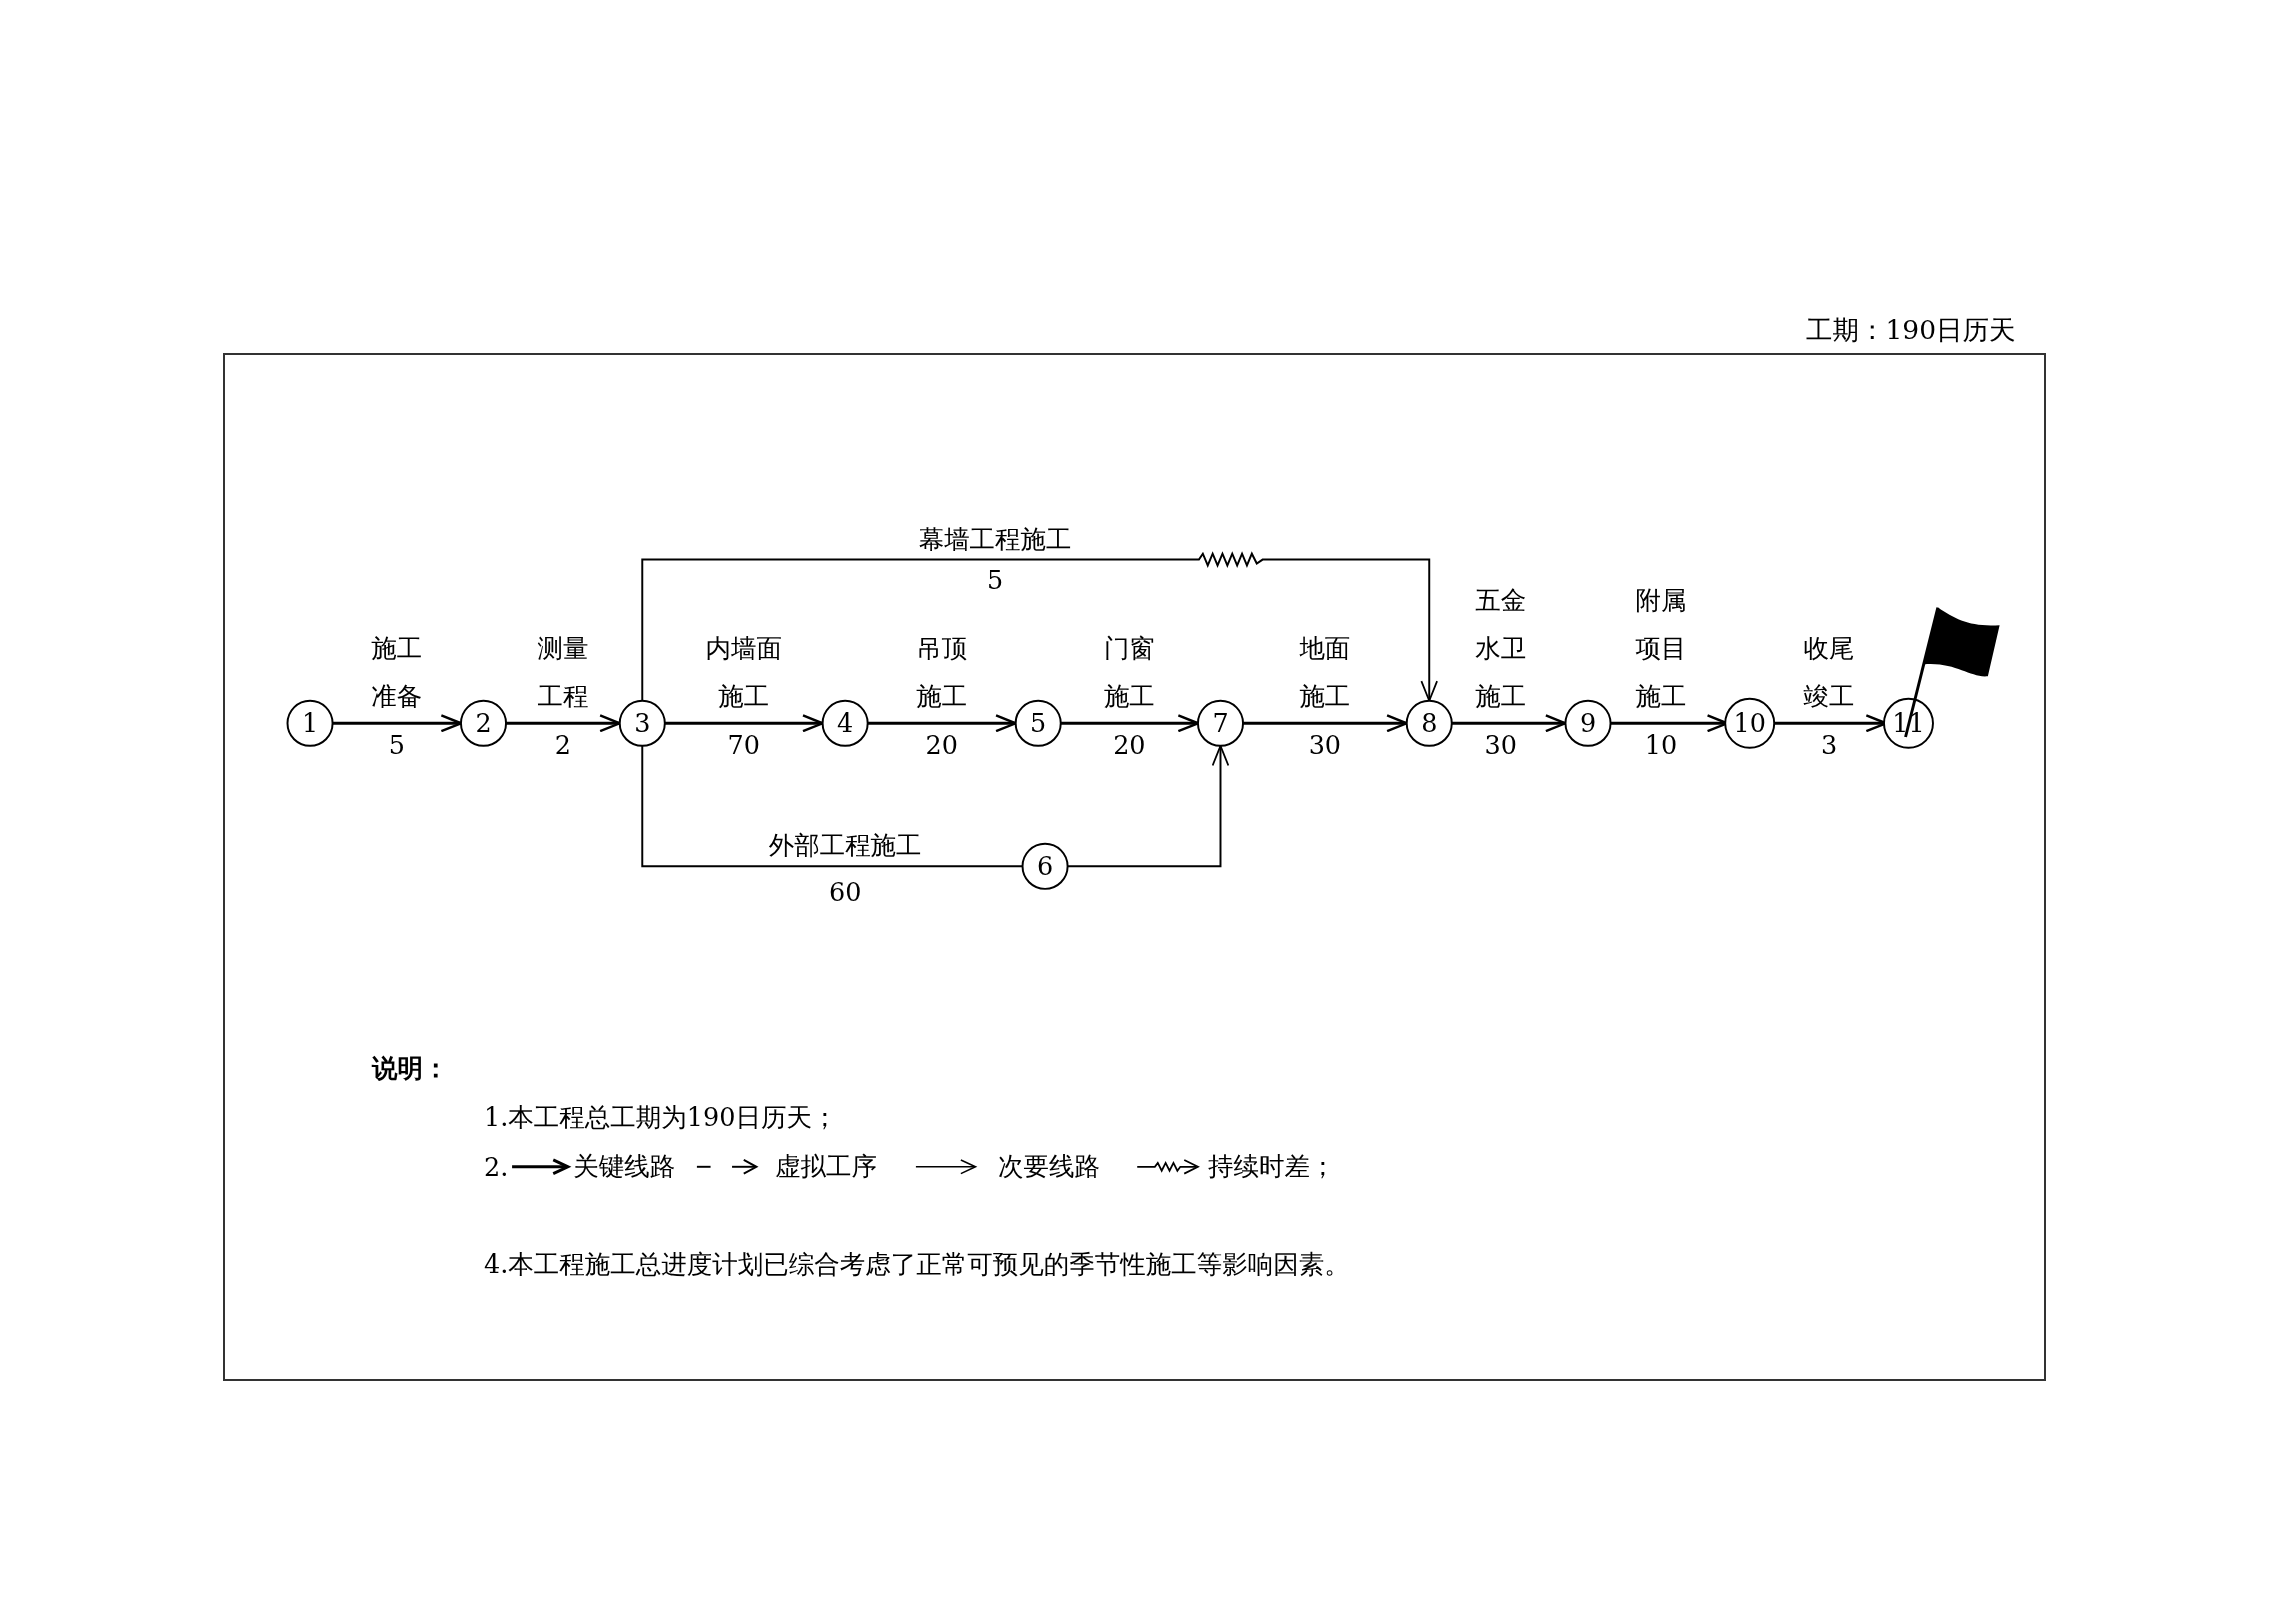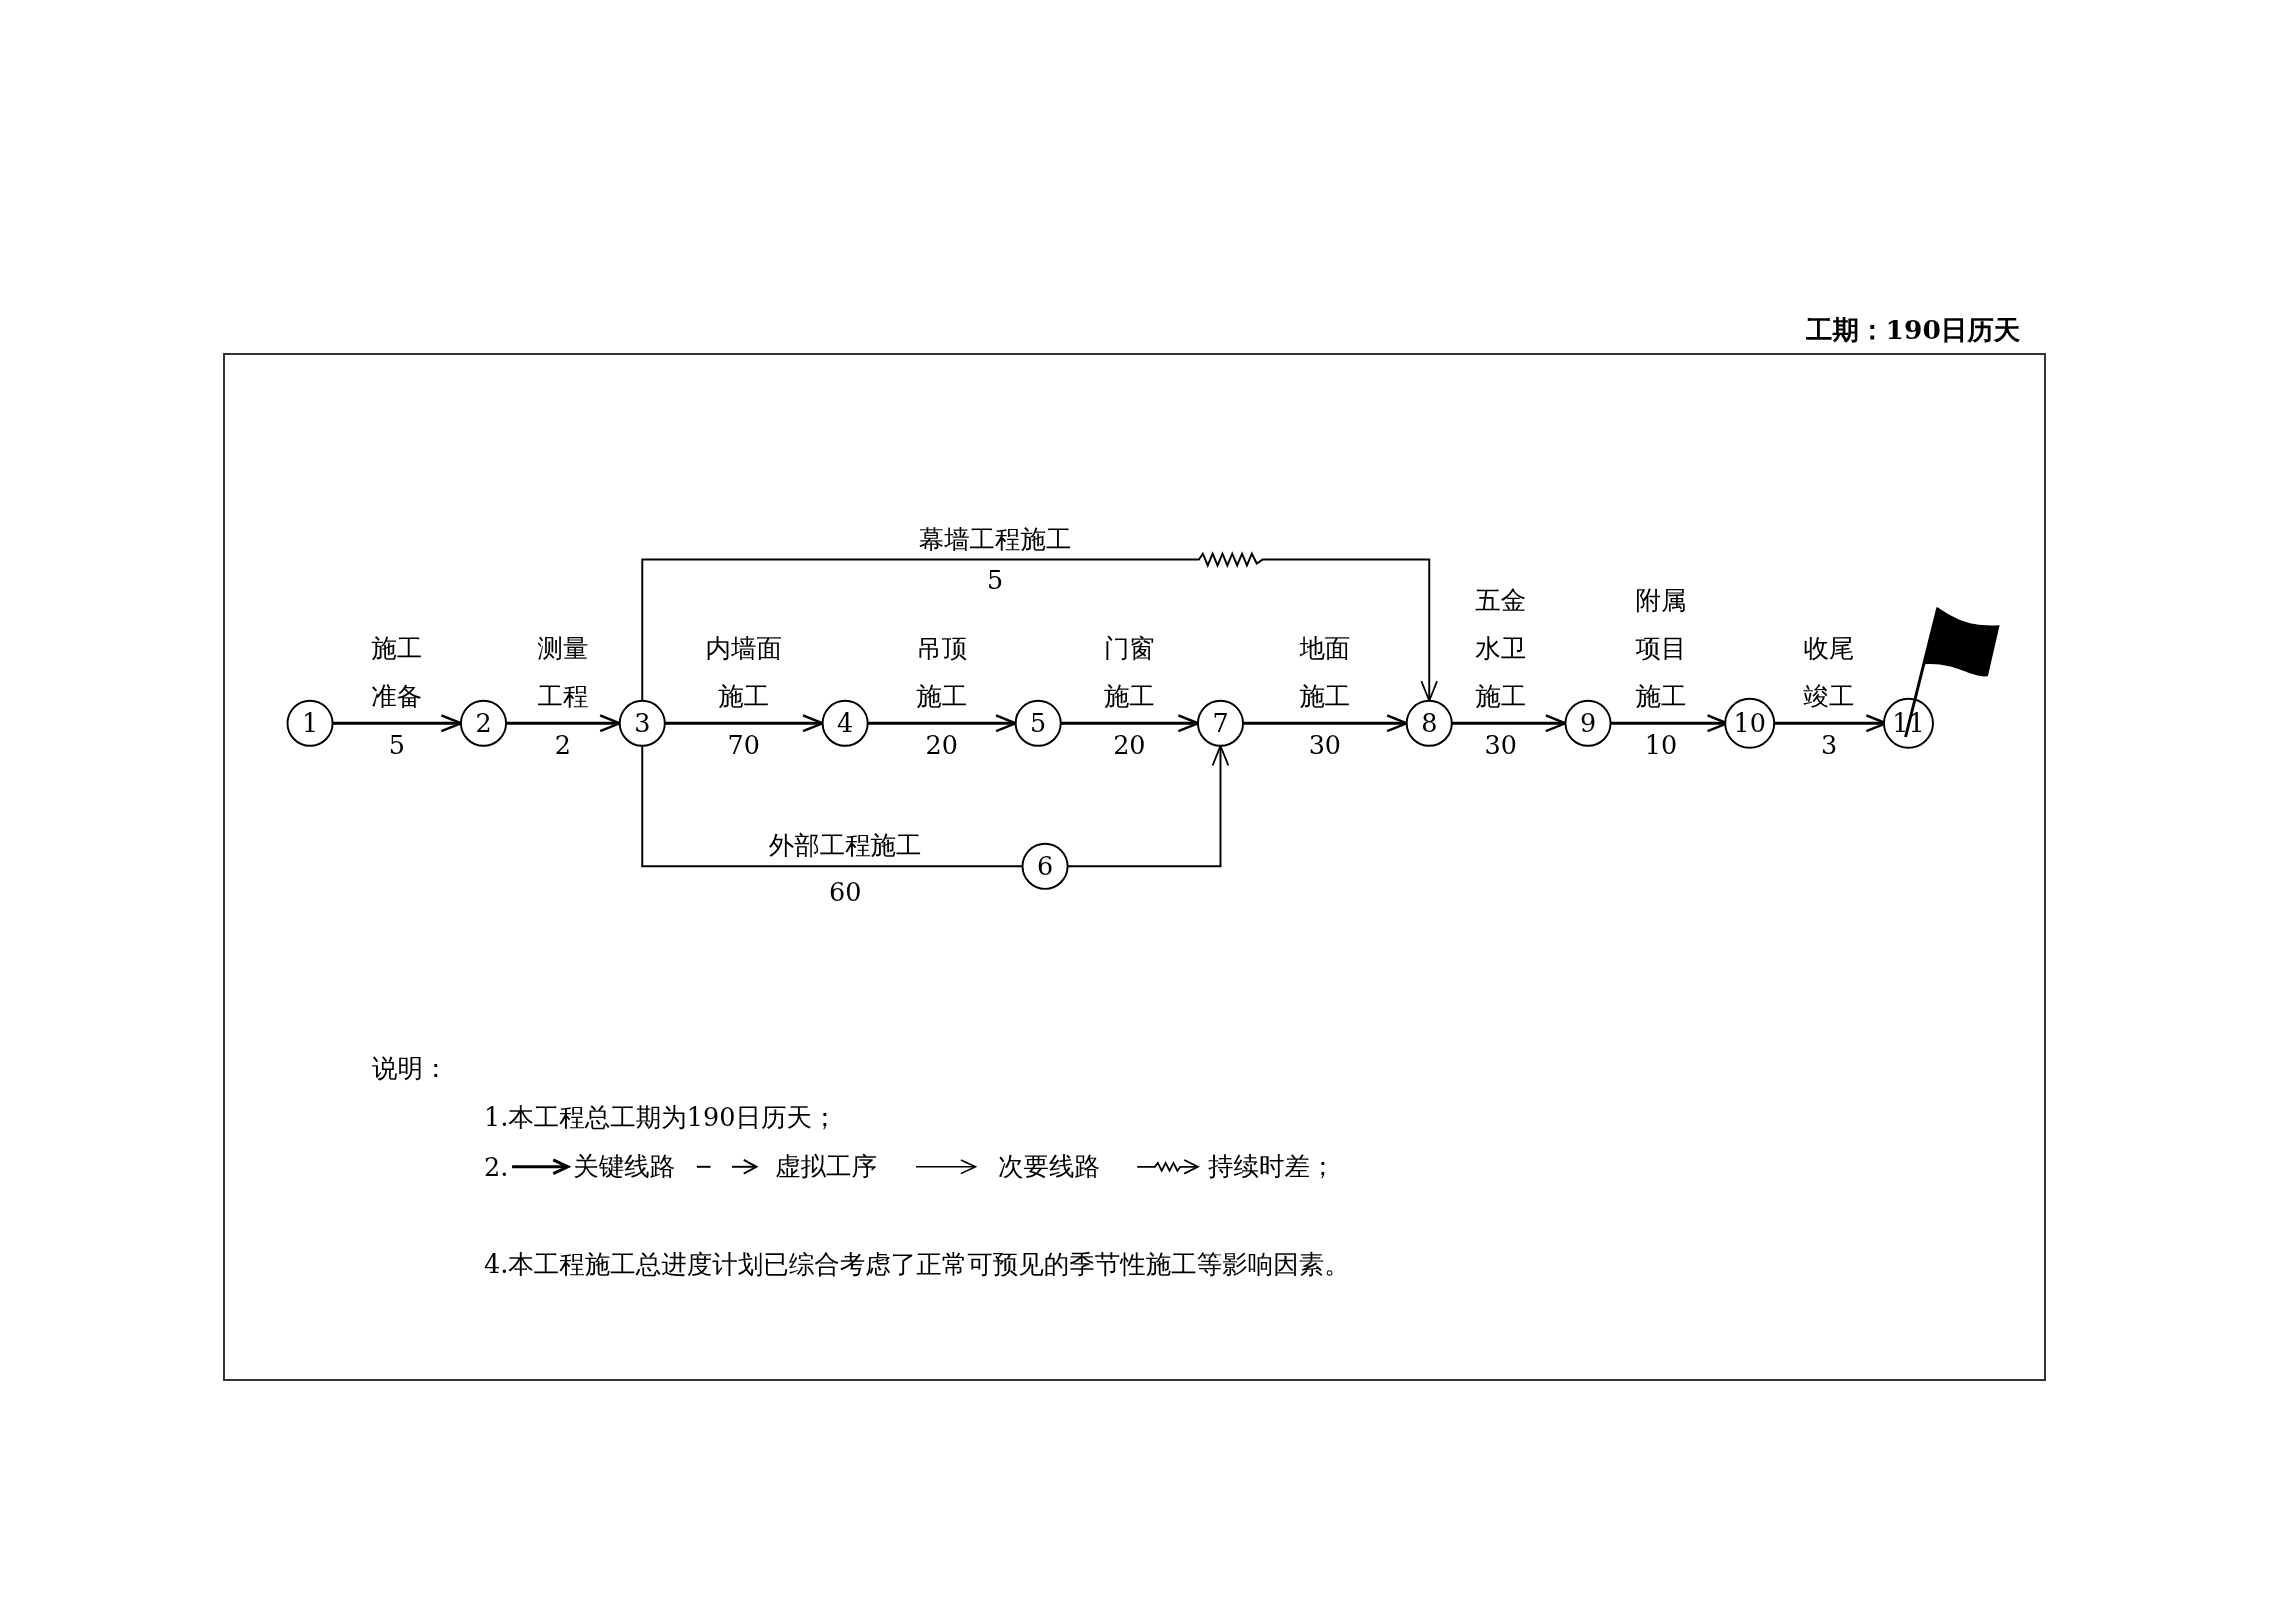--- a/index.html
+++ b/index.html
@@ -1,25 +1,25 @@
 <!DOCTYPE html>
 <html><head>
 <meta charset="utf-8">
 <style>
   html, body { margin:0; padding:0; background:#ffffff; }
   #canvas { position:relative; width:2293px; height:1620px; background:#ffffff; overflow:hidden;
             font-family:"DejaVu Serif","Liberation Serif",serif; color:#000; }
   .abs { position:absolute; white-space:nowrap; }
   #title { left:0; width:2293px; top:218px; text-align:center; font-size:26.5px; font-weight:bold; letter-spacing:13.7px; }
   #project { left:241px; top:312px; font-size:26.5px; }
-  #period { left:1806px; top:312px; font-size:26.5px;font-weight:bold; }
+  #period { left:1806px; top:312px; font-size:26.5px; }
   #frame { position:absolute; left:223px; top:353px; width:1823px; height:1028px; border:2px solid #333; box-sizing:border-box; }
   svg#net { position:absolute; left:0; top:0; }
   svg text { font-family:"DejaVu Serif","Liberation Serif",serif; fill:#000; }
-  .notes-title { left:372px; top:1051px; font-size:25.5px; }
+  .notes-title { left:372px; top:1051px; font-size:25.5px;font-weight:bold; }
   .note { left:484px; font-size:25.5px;text-align:right; }
   .legend-row { left:484px; top:1149px; font-size:25.5px; display:flex; align-items:center; }
   .legend-row svg { display:inline-block; vertical-align:middle; }
 </style>
 </head>
 <body>
 
 <div id="canvas">
   <div id="period" class="abs">工期：190日历天</div>
 

